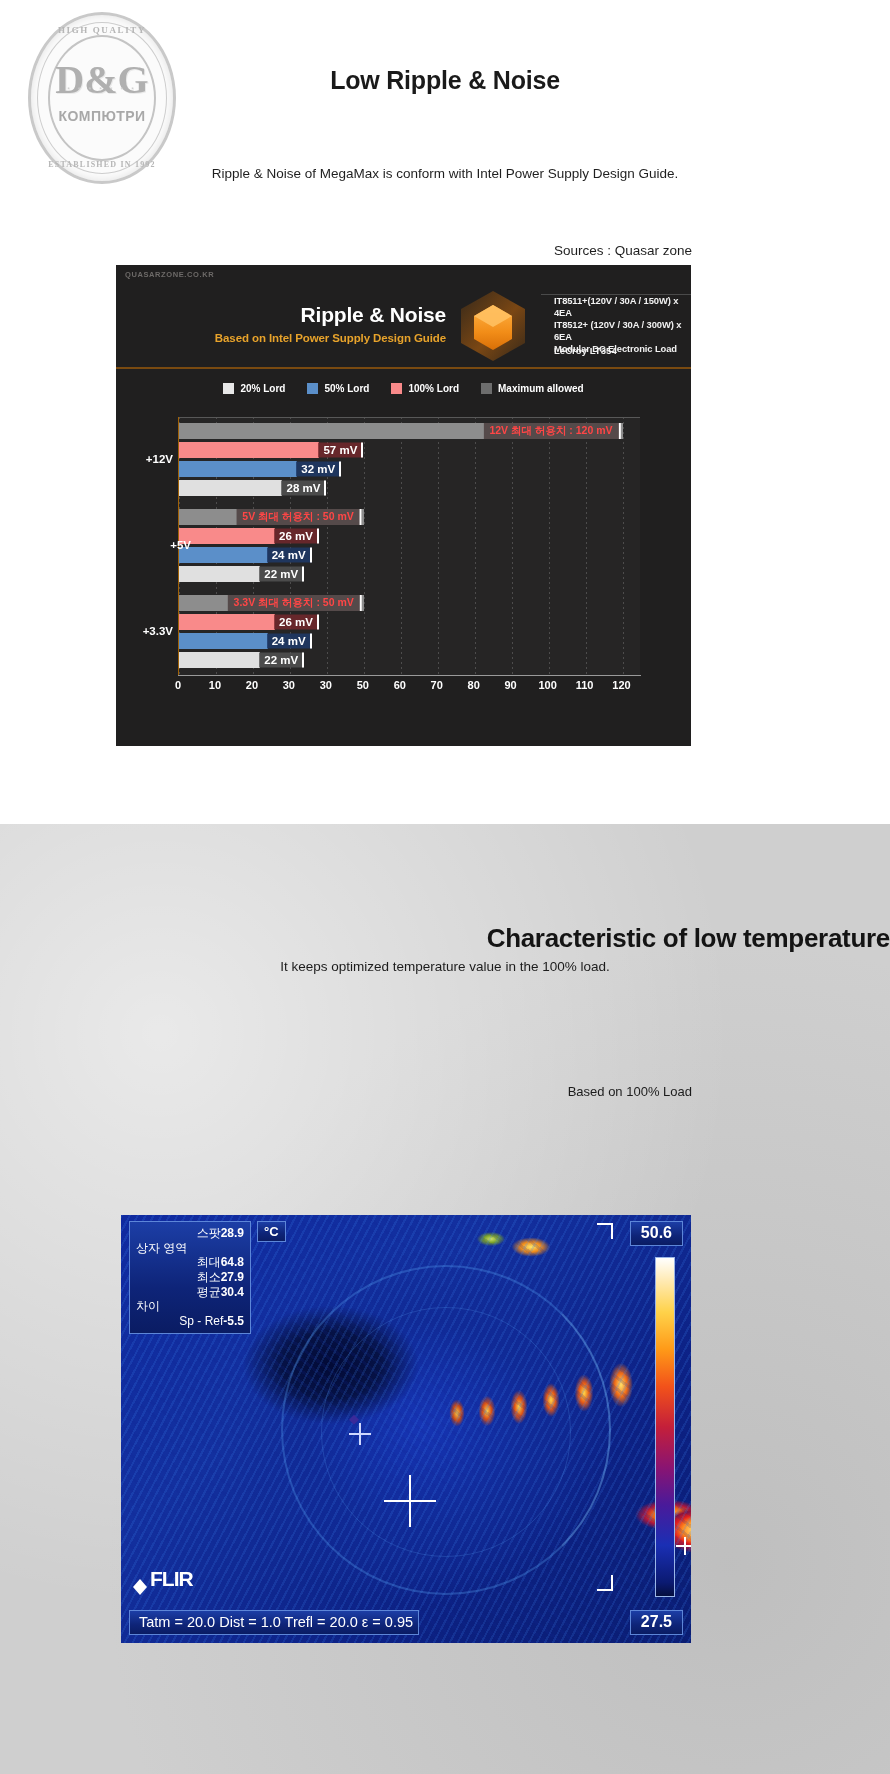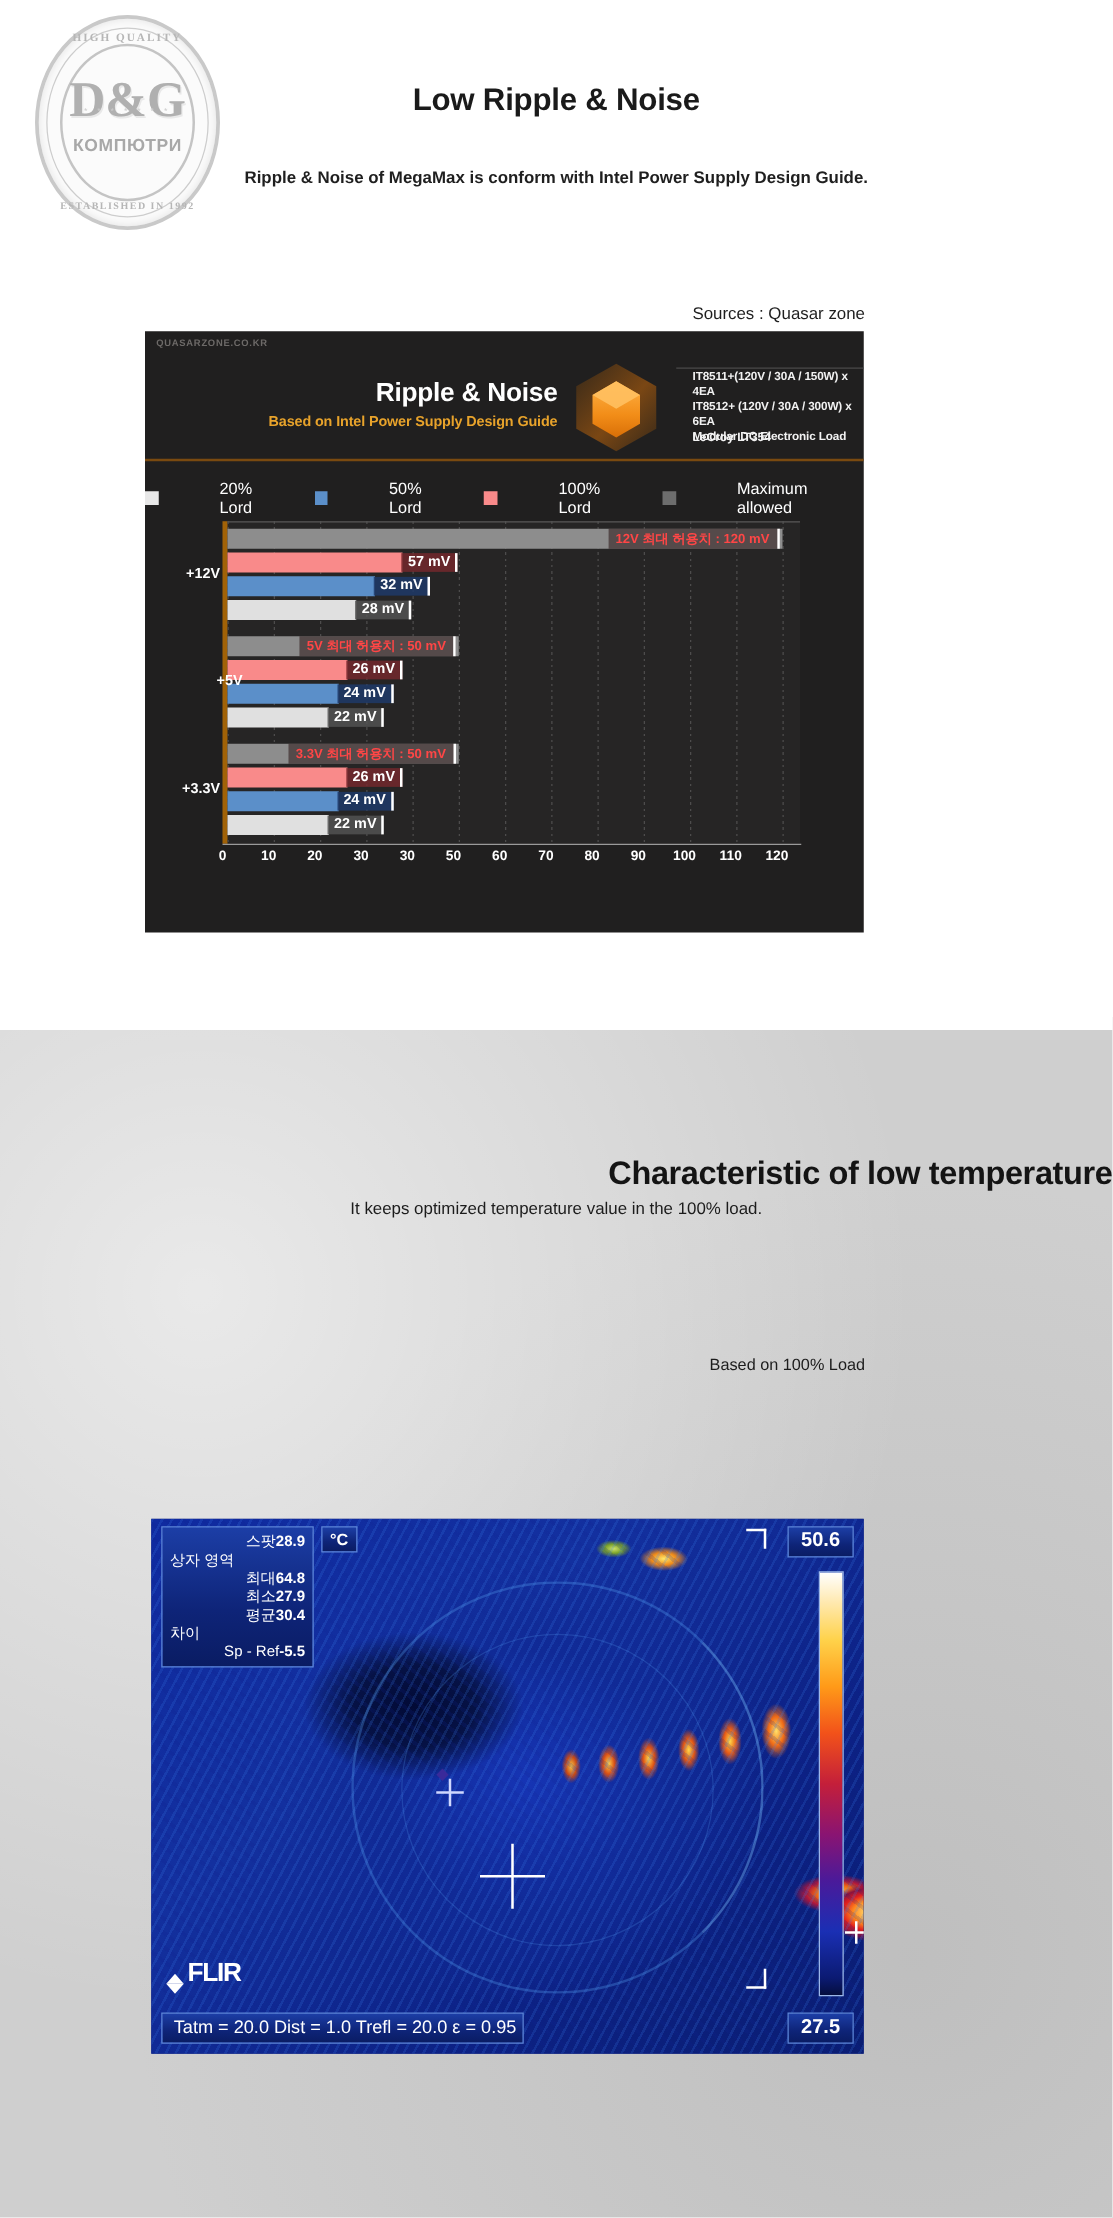--- a/index.html
+++ b/index.html
@@ -80,25 +80,24 @@
     position: absolute;
     left: 0; right: 0; top: 66px;
     text-align: center;
     font-size: 25px;
     font-weight: bold;
     color: #1a1a1a;
     letter-spacing: -0.2px;
   }
   .page-subtitle {
     position: absolute;
-    left: 0; right: 0; top: 134px;
+    left: 0; right: 0; top: 166px;
     text-align: center;
     font-size: 13.5px;
     color: #1f1f1f;
-    font-weight: bold;
   }
   .sources-note {
     position: absolute;
     right: 198px; top: 243px;
     font-size: 13.5px;
     color: #1f1f1f;
   }
 
   
   .chart-card {
@@ -150,29 +149,29 @@
   }
 
   
   .legend {
     position: absolute; top: 118px; left: 0; right: 0;
     display: flex; justify-content: center; align-items: center;
     gap: 22px;
   }
   .legend-item { display: flex; align-items: center; gap: 6px; }
   .legend-swatch { width: 11px; height: 11px; display: block; }
-  .legend-label { font-size: 13px; font-weight: normal; color: #ffffff; margin-left: 43px; }
+  .legend-label { font-size: 10px; font-weight: bold; color: #ffffff; }
 
   
   .plot {
     position: absolute;
     left: 62px; top: 152px;
     width: 462px; height: 258px;
     background: #262525;
-    border-left: 4px solid #a16207;
+    border-left: 1px solid #a16207;
   }
   .gridline {
     position: absolute; top: 0; bottom: 0; width: 1px;
     background: repeating-linear-gradient(to bottom,#4d4c4c 0 2px,transparent 2px 5px);
   }
   .plot-topline {
     position: absolute; left: 0; right: 0; top: 0; height: 1px;
     background: #585858;
   }
   .bar-row { position: absolute; left: 0; height: 16px; }

